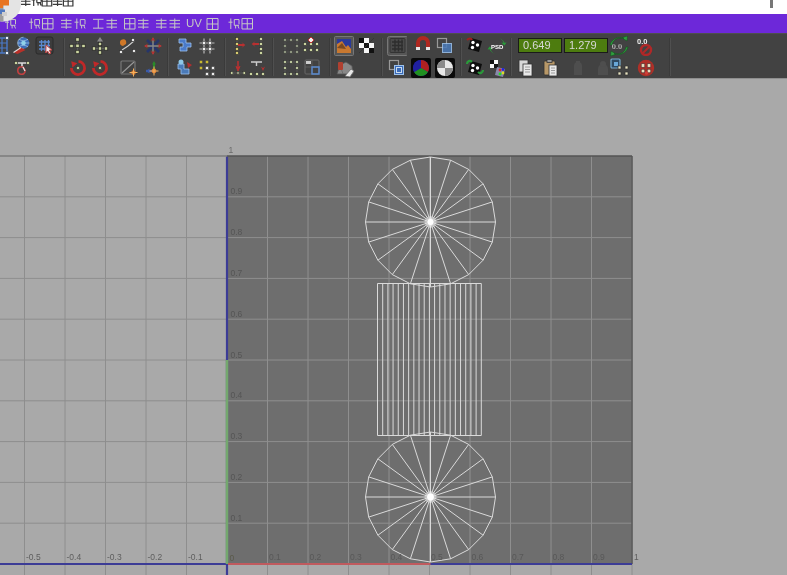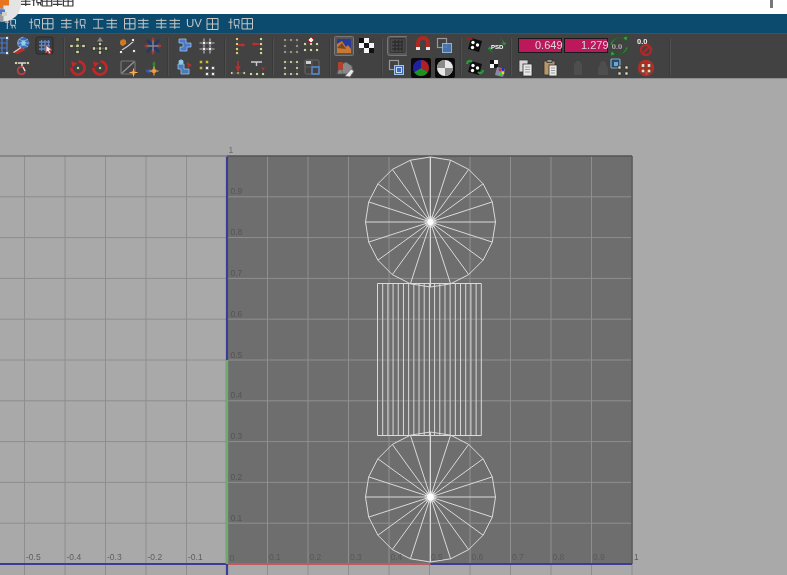--- a/index.html
+++ b/index.html
@@ -1,21 +1,21 @@
 <!DOCTYPE html>
 <html><head><meta charset="utf-8"><style>
 *{margin:0;padding:0;box-sizing:border-box}
 html,body{width:787px;height:575px;overflow:hidden;background:#a9a9a9;font-family:"Liberation Sans",sans-serif}
 #root{position:relative;width:787px;height:575px}
 #title{position:absolute;left:0;top:0;width:787px;height:14px;background:#fff}
-#menu{position:absolute;left:0;top:14px;width:787px;height:19px;background:#0c4a6e}
+#menu{position:absolute;left:0;top:14px;width:787px;height:19px;background:#6d28d9}
 #tbar{position:absolute;left:0;top:33px;width:787px;height:46px;background:#424242;border-top:1px solid #4e4e4e;border-bottom:1px solid #8f8f8f}
 .ti{position:absolute;width:20px;height:20px}
 .sep{position:absolute;top:4px;width:2px;height:38px;background:linear-gradient(to right,#303030,#5a5a5a)}
-.fld{position:absolute;top:4px;width:44px;height:15px;background:#be185d;border:1px solid #1a1a1a;color:#d8d8d8;font-size:11px;line-height:13px;padding-left:16px}
+.fld{position:absolute;top:4px;width:44px;height:15px;background:#4d7c0f;border:1px solid #1a1a1a;color:#d8d8d8;font-size:11px;line-height:13px;padding-left:4px}
 </style></head>
 <body>
 <div id="root">
 <div id="title">
       <div style="position:relative;width:120px;height:13px;margin-left:0">
         <svg width="120" height="13" style="position:absolute;left:0;top:0">
           <path d="M21.0 -1.79h9.5M21.0 1.25h9.5M21.0 4.289999999999999h9.5M25.75 -3.5v9.5 M33.69 -3.5v9.5M31.6 -0.17500000000000027h3.61M36.825 -2.55h4.275M36.825 -2.55v5.2250000000000005M41.1 -2.55v4.275M36.825 2.675h4.275M38.06 2.675v2.85M39.96 2.675l1.14 2.85 M42.2 -3.5h9.5v9.5h-9.5zM42.2 1.25h9.5M46.95 -3.5v9.5 M52.8 -1.79h9.5M52.8 1.25h9.5M52.8 4.289999999999999h9.5M57.55 -3.5v9.5 M63.4 -3.5h9.5v9.5h-9.5zM63.4 1.25h9.5M68.15 -3.5v9.5" stroke="#3a3a3a" stroke-width="1.2" fill="none"></path>
         </svg>
       </div>
     </div>

